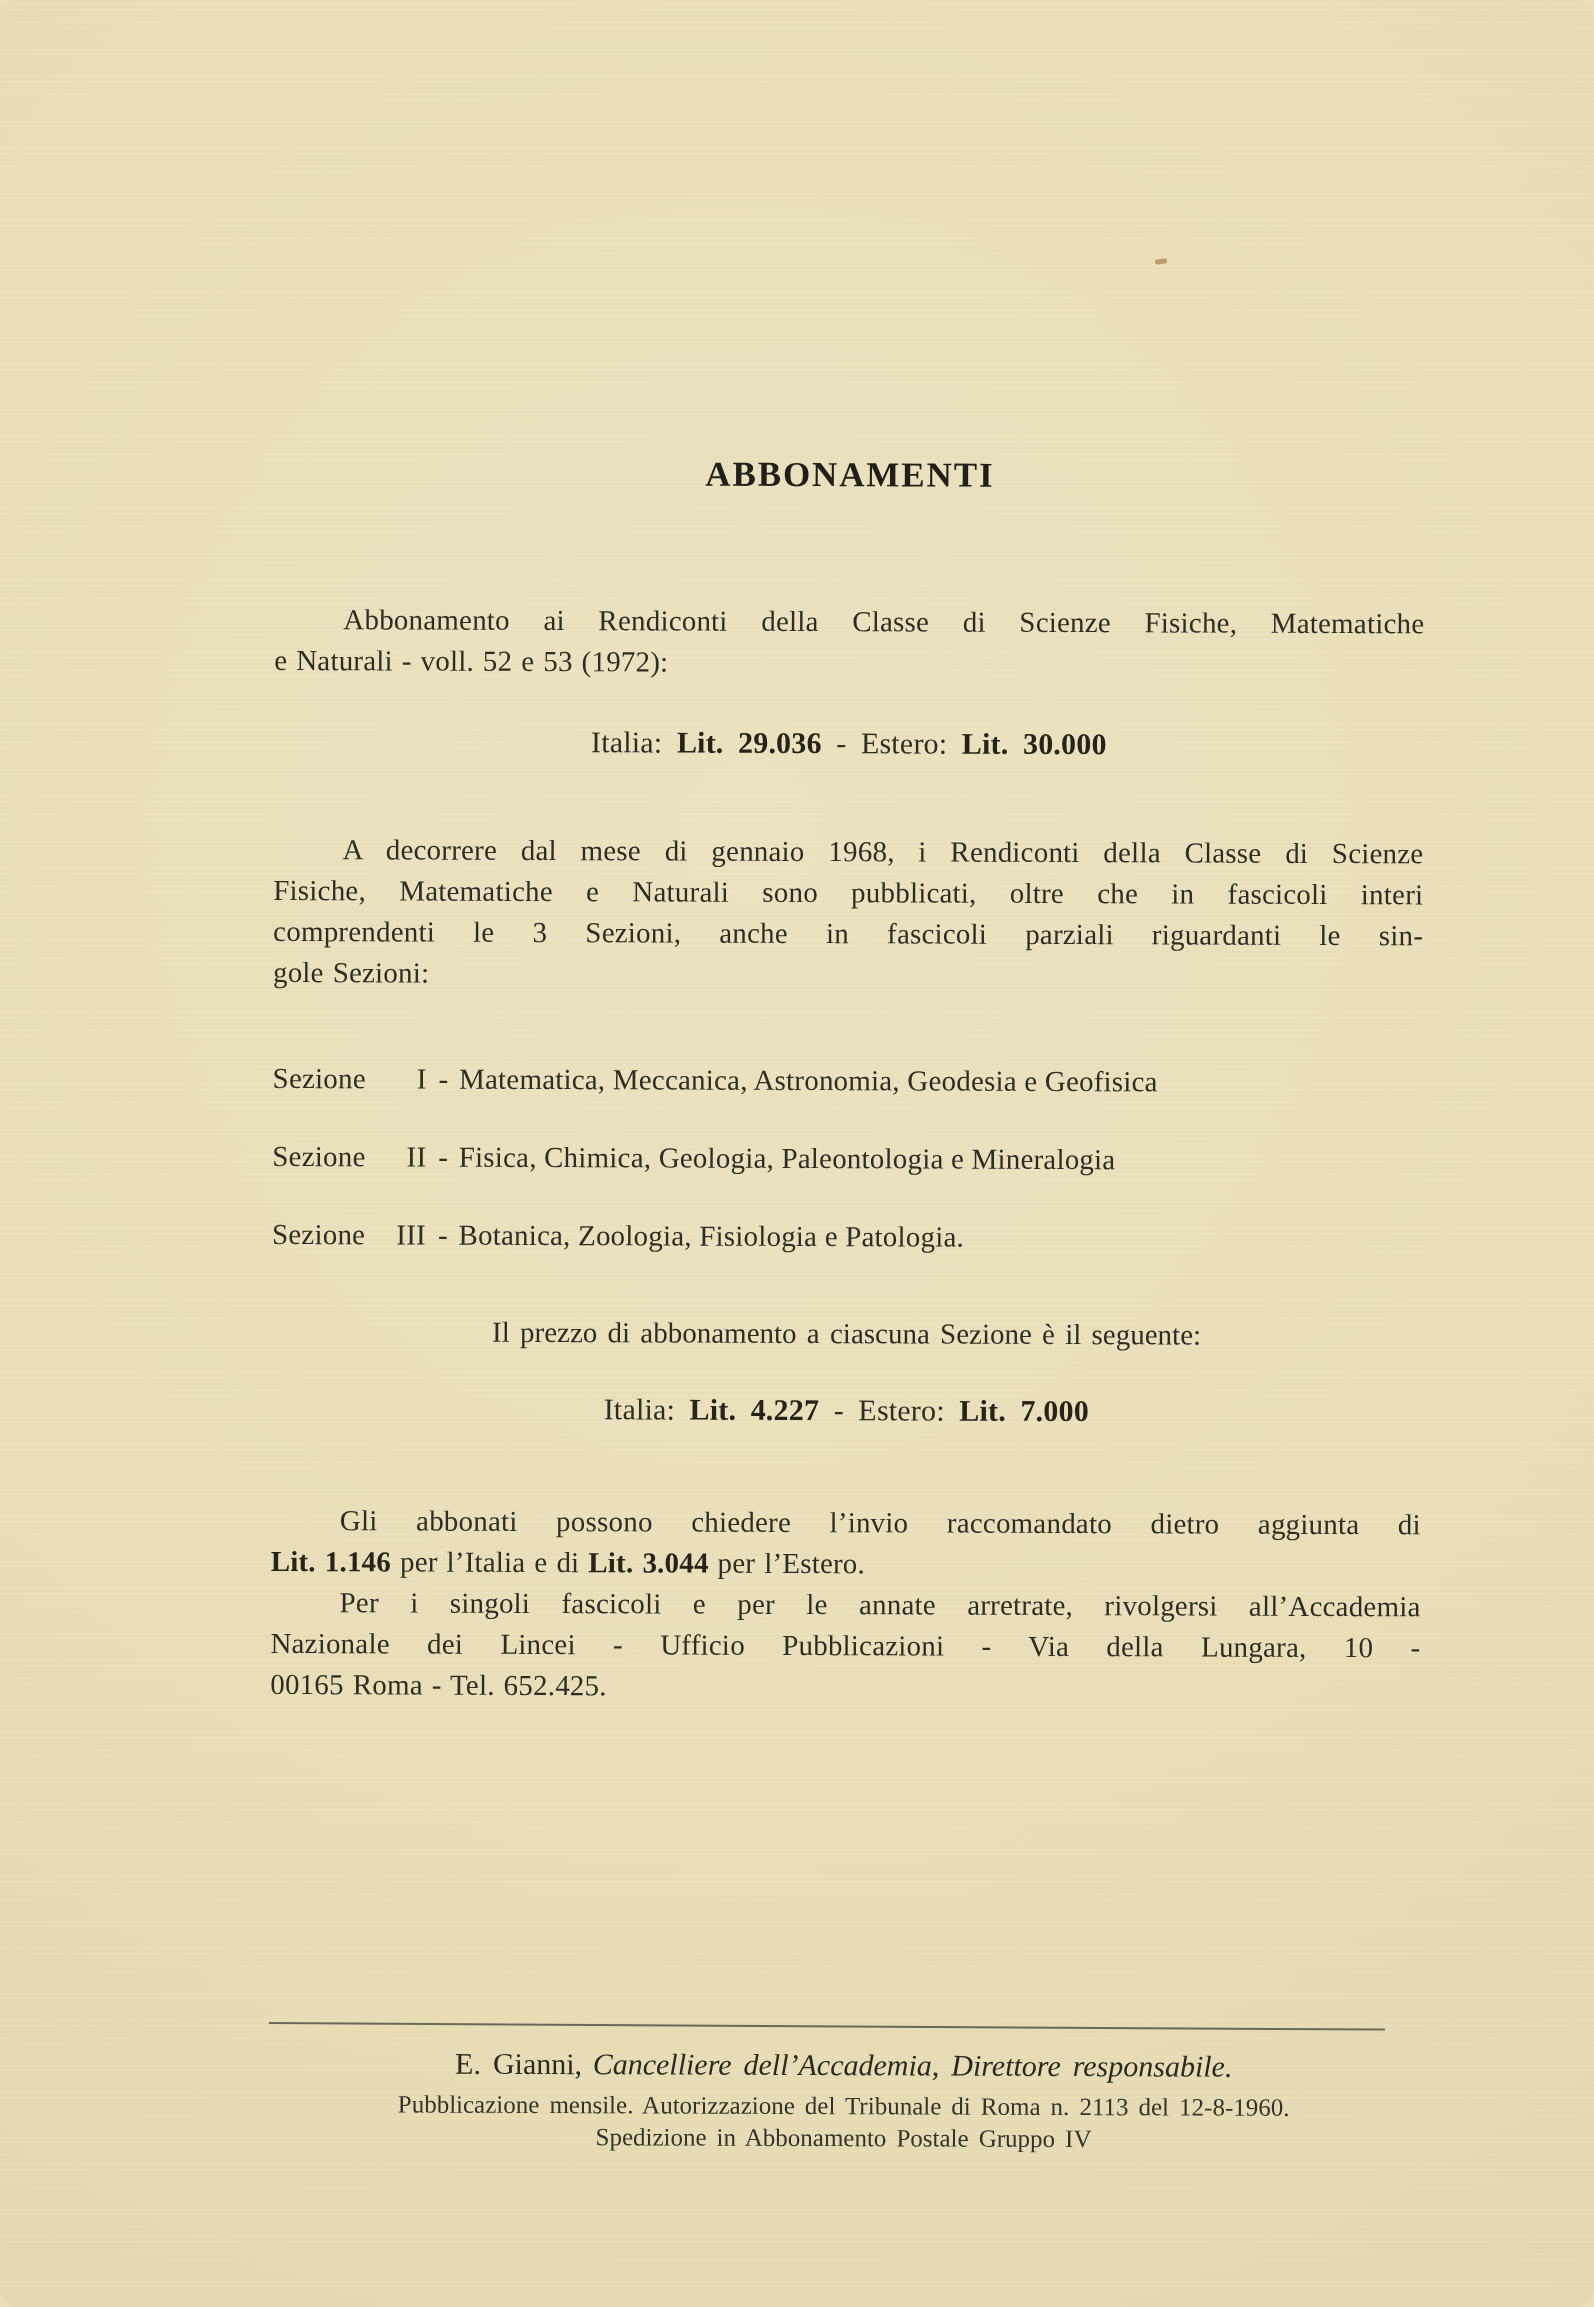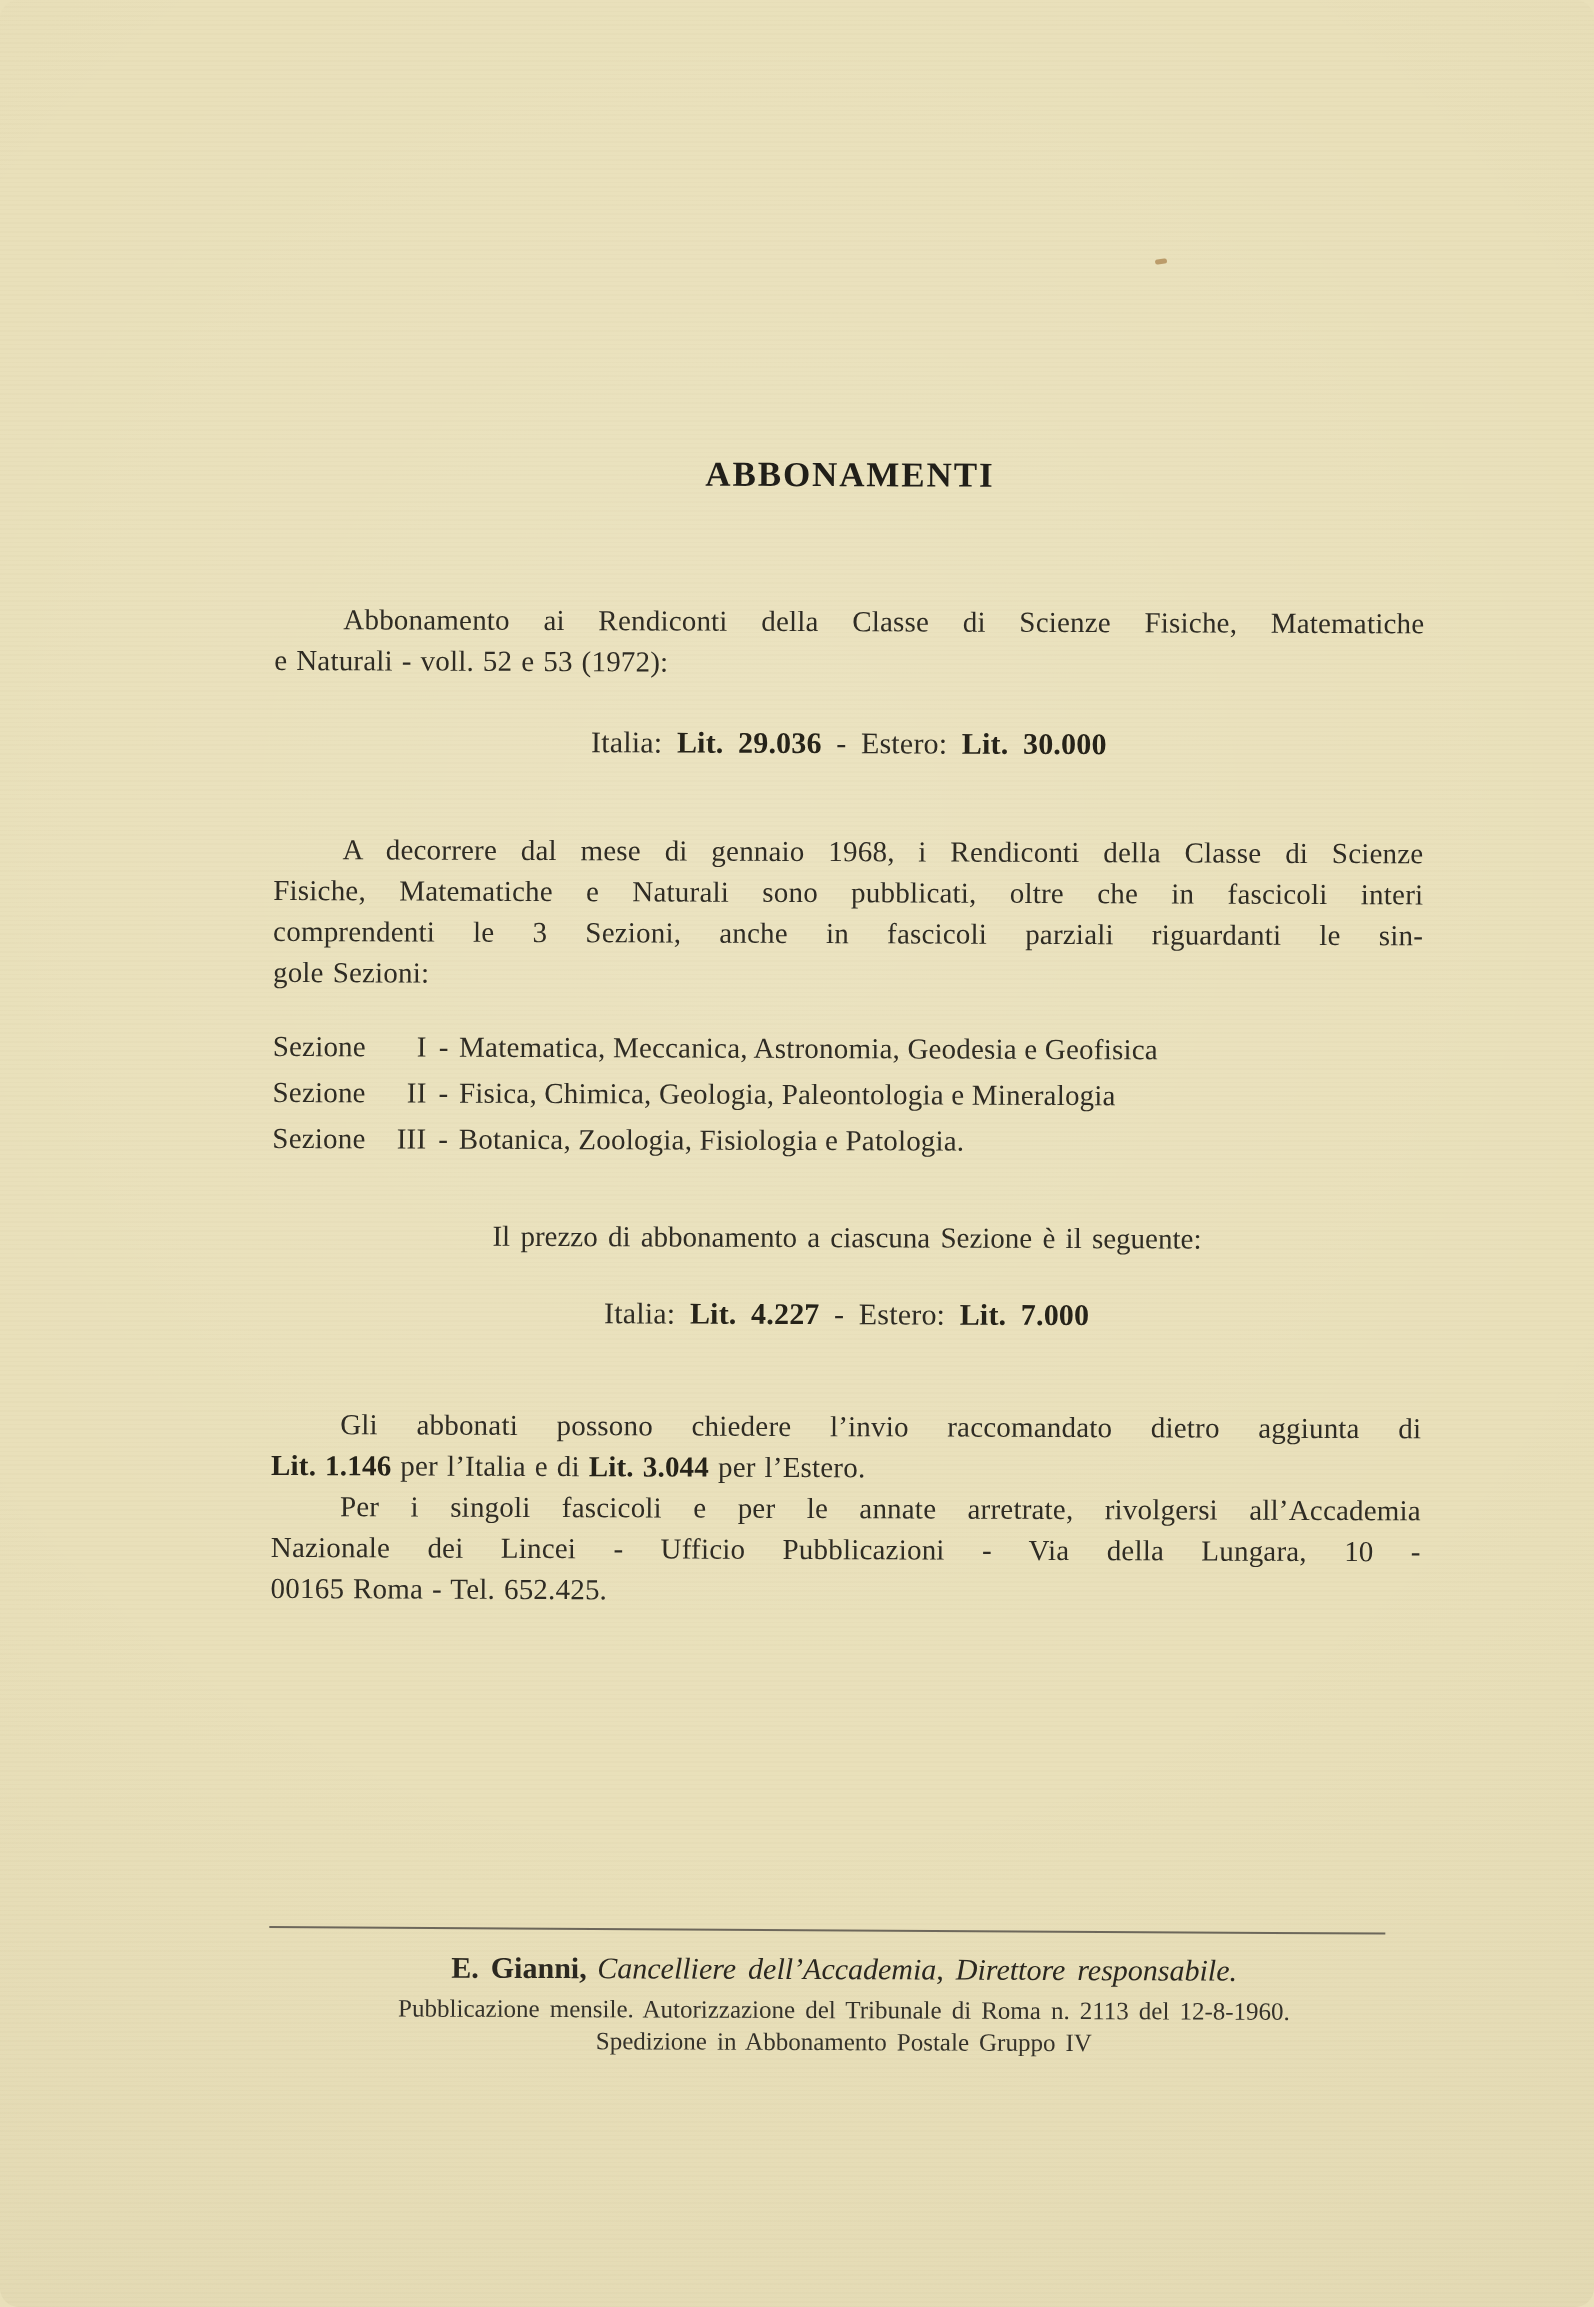--- a/index.html
+++ b/index.html
@@ -63,21 +63,21 @@
   .sezioni {
     margin-top: 30px;
     font-size: 29px;
     letter-spacing: 0.2px;
   }
   .sez-row {
     display: flex;
     align-items: baseline;
     line-height: 46px;
   }
-  .sez-label { width: 115px; }
+  .sez-label { width: 115px; margin-top: 32px; }
   .sez-num   { width: 39px; text-align: right; }
   .sez-dash  { padding: 0 10.6px 0 12px; }
   .prezzo-intro {
     margin-top: 54px;
     text-align: center;
     font-size: 29px;
     line-height: 41px;
     word-spacing: 3px;
   }
   .rule {
@@ -90,21 +90,21 @@
     transform-origin: left center;
   }
   .footer-editor {
     margin-top: 21px;
     text-align: center;
     font-size: 30px;
     line-height: 36px;
     word-spacing: 4.5px;
     color: #2b2820;
   }
-  .editor-name { font-weight: bold; text-align: center; }
+  .editor-name { font-weight: normal; text-align: center; }
   .editor-role { font-style: italic; margin-left: 10.6px; }
   .footer-small {
     text-align: center;
     font-size: 25px;
     line-height: 32px;
     word-spacing: 3.8px;
     color: #35322a;
   }
   .footer-auth { margin-top: 7.5px; }
   .speck {

